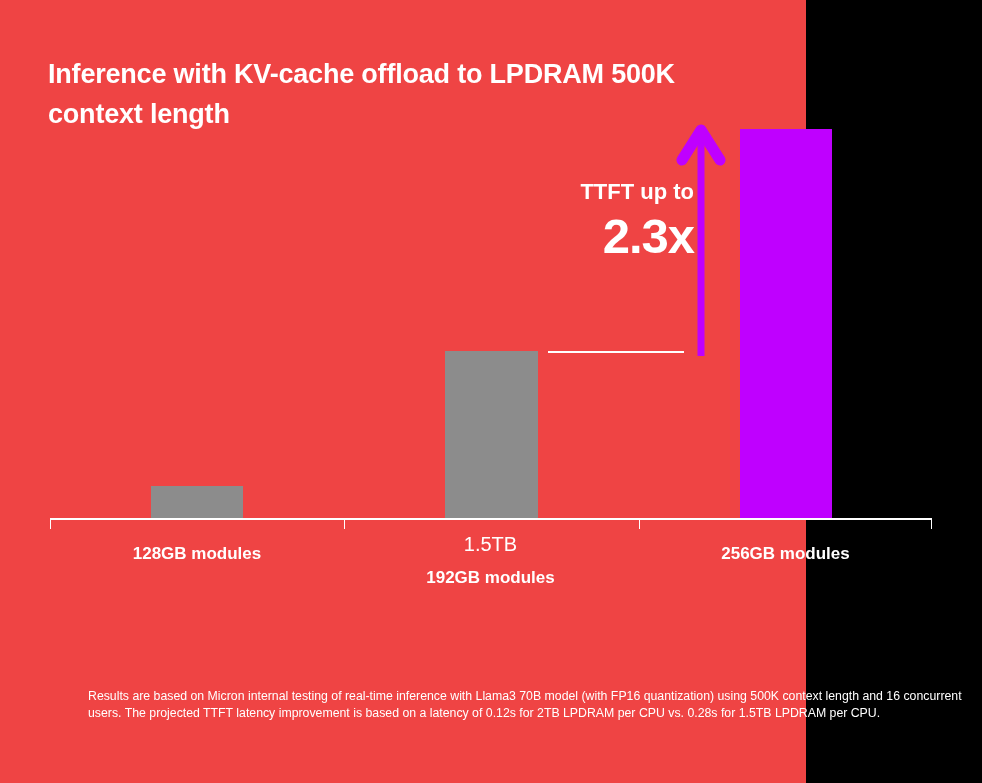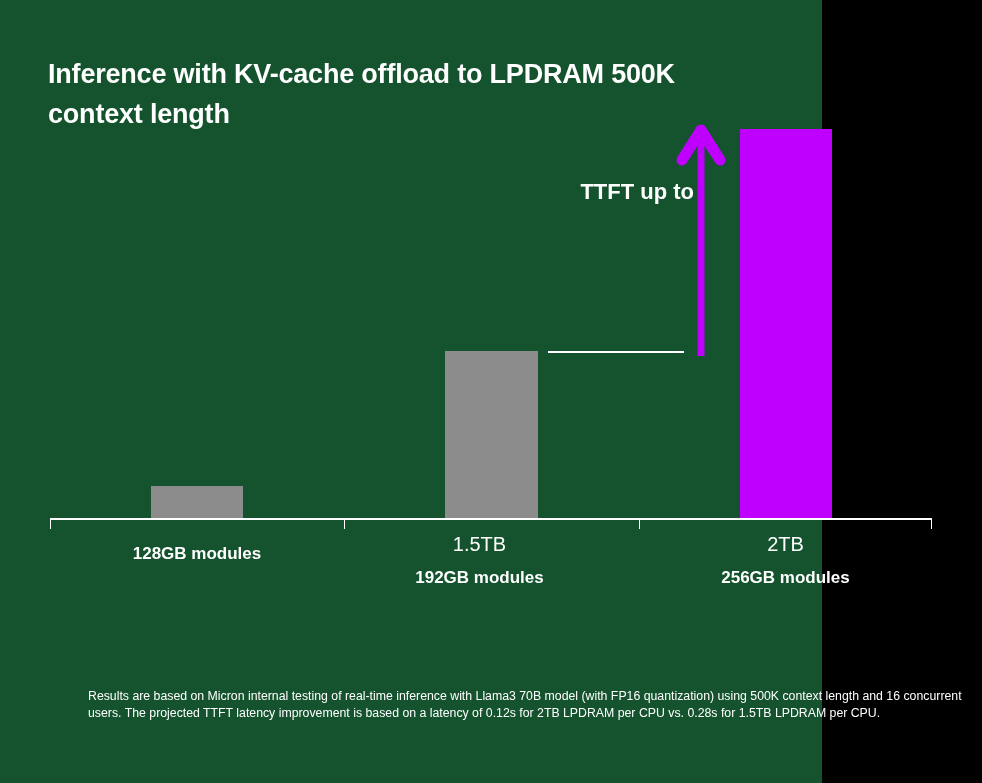--- a/index.html
+++ b/index.html
@@ -14,22 +14,21 @@
     font-family: "Liberation Sans", sans-serif;
     color: #ffffff;
     position: relative;
   }
 
   #slide {
     position: absolute;
     left: 0; top: 0;
     width: 806px;
     height: 783px;
-    background: #14532d;
-    padding-left: 16px;
+    background: #ef4444;
   }
 
   
   .title {
     position: absolute;
     left: 48px;
     top: 54px;
     width: 820px;
     font-size: 27px;
     font-weight: bold;
@@ -170,37 +169,37 @@
 
     <div class="arrow-wrap">
       <svg width="52" height="240" viewBox="0 0 52 240" xmlns="http://www.w3.org/2000/svg">
         <line x1="25" y1="18" x2="25" y2="236" stroke="#bf00ff" stroke-width="7"></line>
         <path d="M 6 40 L 25 10 L 44 40" fill="none" stroke="#bf00ff" stroke-width="11" stroke-linecap="round" stroke-linejoin="round"></path>
       </svg>
     </div>
 
     <div class="callout">
       <div class="lead">TTFT up to</div>
+      <div class="big">2.3x</div>
     </div>
 
     <div class="axis-line"></div>
     <div class="tick" style="left:50px;"></div>
     <div class="tick" style="left:344px;"></div>
     <div class="tick" style="left:639px;"></div>
     <div class="tick" style="left:931px;"></div>
 
     <div class="cat" style="left:50px; top:532px; width:294px;">
       <div class="cat-sub">128GB modules</div>
     </div>
-    <div class="cat" style="left:332px; top:532px; width:295px;">
+    <div class="cat" style="left:343px; top:532px; width:295px;">
       <div class="cat-main">1.5TB</div>
       <div class="cat-sub">192GB modules</div>
     </div>
     <div class="cat" style="left:639px; top:532px; width:293px;">
-      <div class="cat-main">2TB</div>
       <div class="cat-sub">256GB modules</div>
     </div>
 
   </div>
 
   <div class="footnote">Results are based on Micron internal testing of real-time inference with Llama3 70B model (with FP16 quantization) using 500K context length and 16 concurrent users. The projected TTFT latency improvement is based on a latency of 0.12s for 2TB LPDRAM per CPU vs. 0.28s for 1.5TB LPDRAM per CPU.</div>
 
 </div>
 
 </body></html>

